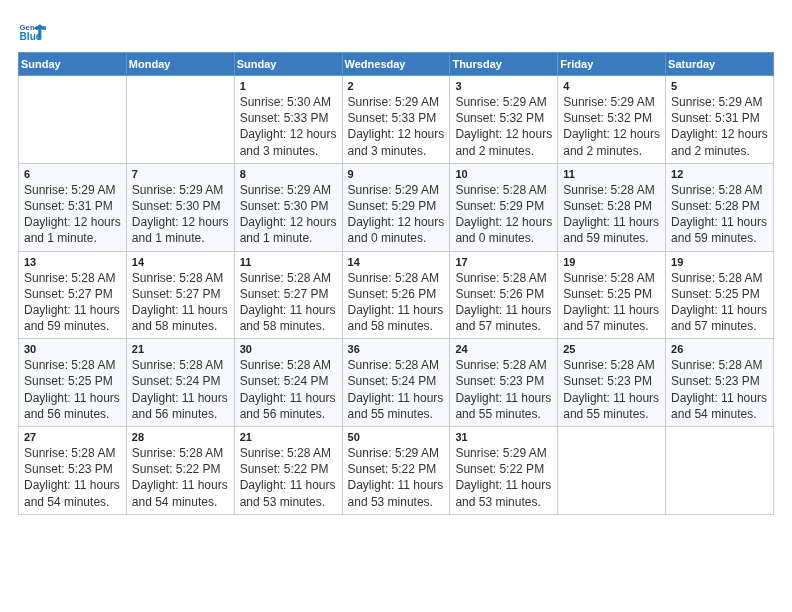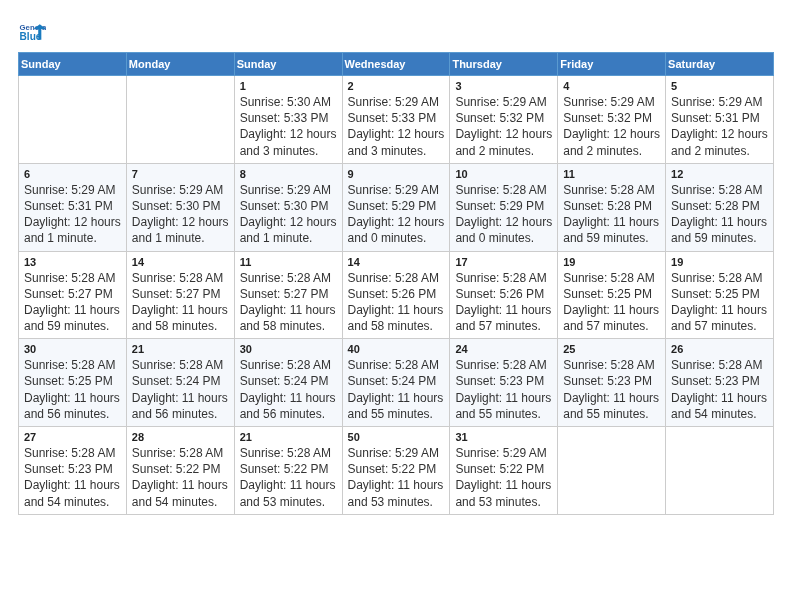--- a/index.html
+++ b/index.html
@@ -266,21 +266,21 @@
 and 56 minutes.</div>
           </td>
           <td>
             <div class="day-number">30</div>
             <div class="day-info" style="white-space: pre-line;">Sunrise: 5:28 AM
 Sunset: 5:24 PM
 Daylight: 11 hours
 and 56 minutes.</div>
           </td>
           <td>
-            <div class="day-number">40</div>
+            <div class="day-number">36</div>
             <div class="day-info" style="white-space: pre-line;">Sunrise: 5:28 AM
 Sunset: 5:24 PM
 Daylight: 11 hours
 and 55 minutes.</div>
           </td>
           <td>
             <div class="day-number">24</div>
             <div class="day-info" style="white-space: pre-line;">Sunrise: 5:28 AM
 Sunset: 5:23 PM
 Daylight: 11 hours

